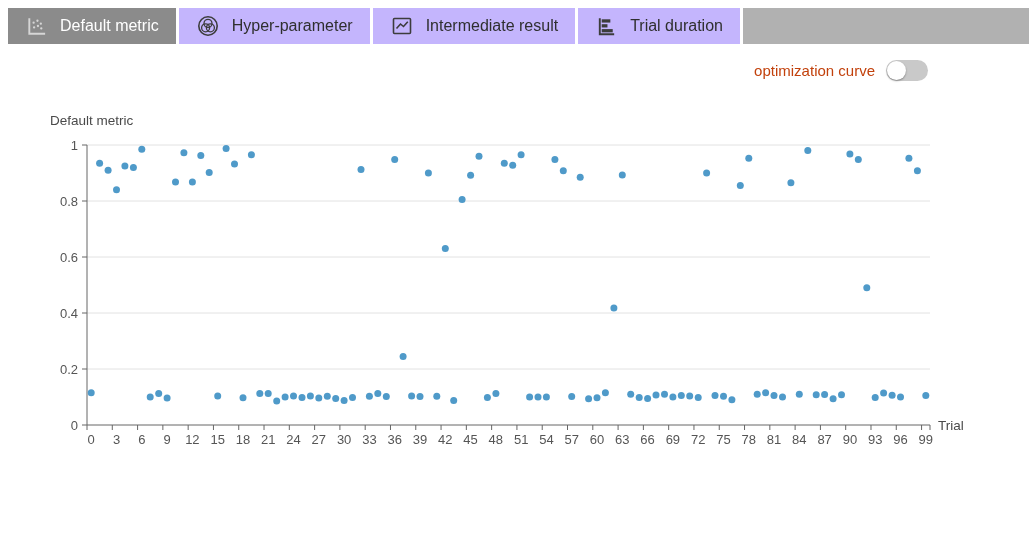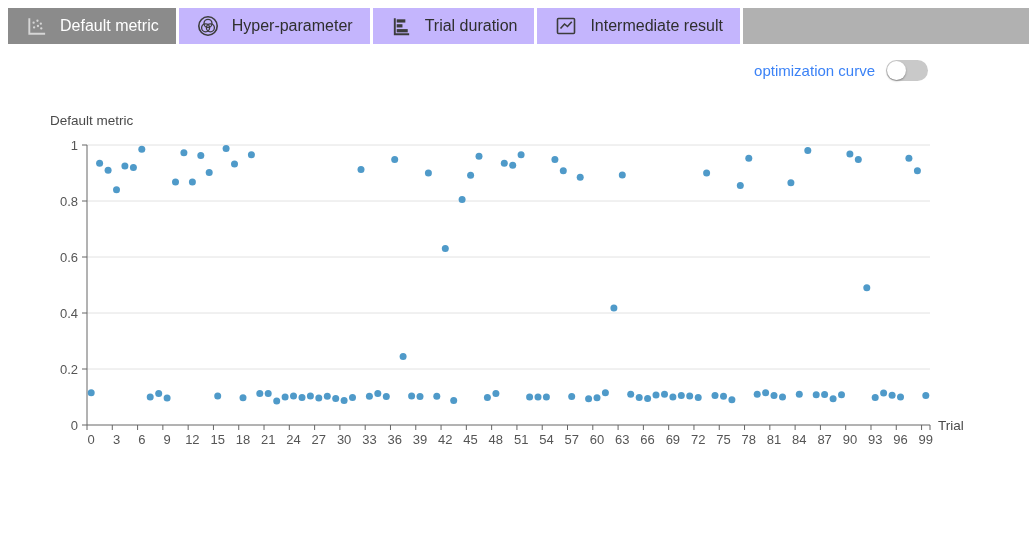--- a/index.html
+++ b/index.html
@@ -21,21 +21,21 @@
   }
   .tab svg{color:#3c3c3c;flex:0 0 auto;}
   .tab.active{background:#8b8b8b;color:#ffffff;}
   .tab.active svg{color:#d6d6d6;}
   .tab-filler{flex:1;background:#b1b1b1;}
   
   .toggle-row{
     position:absolute;top:60px;right:108px;
     display:flex;align-items:center;gap:11px;z-index:3;
   }
-  .toggle-label{font-size:15px;color:#3b82f6;}
+  .toggle-label{font-size:15px;color:#c2410c;}
   .toggle{
     width:42px;height:21px;border-radius:11px;background:#c9c9c9;
     position:relative;cursor:pointer;
   }
   .toggle .knob{
     position:absolute;left:1px;top:1px;width:19px;height:19px;border-radius:50%;
     background:#ffffff;box-shadow:0 1px 2px rgba(0,0,0,0.35);
   }
   
   #chart{position:absolute;left:0;top:0;}
@@ -253,35 +253,35 @@
   <div class="tab">
     <svg width="24" height="24" viewBox="0 0 24 24">
       <circle cx="12" cy="12" r="9.2" stroke="currentColor" stroke-width="1.6" fill="none"></circle>
       <circle cx="12" cy="9.4" r="4" stroke="currentColor" stroke-width="1.3" fill="none"></circle>
       <circle cx="9.6" cy="13.8" r="4" stroke="currentColor" stroke-width="1.3" fill="none"></circle>
       <circle cx="14.4" cy="13.8" r="4" stroke="currentColor" stroke-width="1.3" fill="none"></circle>
     </svg>
     <span>Hyper-parameter</span>
   </div>
   <div class="tab">
+    <svg width="24" height="24" viewBox="0 0 24 24">
+      <rect x="3.5" y="4.5" width="17" height="15" rx="1" stroke="currentColor" stroke-width="1.6" fill="none"></rect>
+      <polyline points="6.5,14.5 10.5,10 13.5,12.5 17.8,7.8" stroke="currentColor" stroke-width="1.6" fill="none"></polyline>
+    </svg>
+    <span>Intermediate result</span>
+  </div>
+  <div class="tab">
     <svg width="23" height="23" viewBox="0 0 24 24">
       <path d="M5 3.5v16.5h15" stroke="currentColor" stroke-width="2" fill="none"></path>
       <rect x="7" y="4.5" width="9" height="3.4" fill="currentColor"></rect>
       <rect x="7" y="9.6" width="6" height="3.4" fill="currentColor"></rect>
       <rect x="7" y="14.7" width="11.5" height="3.4" fill="currentColor"></rect>
     </svg>
     <span>Trial duration</span>
   </div>
-  <div class="tab">
-    <svg width="24" height="24" viewBox="0 0 24 24">
-      <rect x="3.5" y="4.5" width="17" height="15" rx="1" stroke="currentColor" stroke-width="1.6" fill="none"></rect>
-      <polyline points="6.5,14.5 10.5,10 13.5,12.5 17.8,7.8" stroke="currentColor" stroke-width="1.6" fill="none"></polyline>
-    </svg>
-    <span>Intermediate result</span>
-  </div>
   <div class="tab-filler"></div>
 </div>
 
 <div class="toggle-row">
   <span class="toggle-label">optimization curve</span>
   <div class="toggle">
     <div class="knob"></div>
   </div>
 </div>
 

